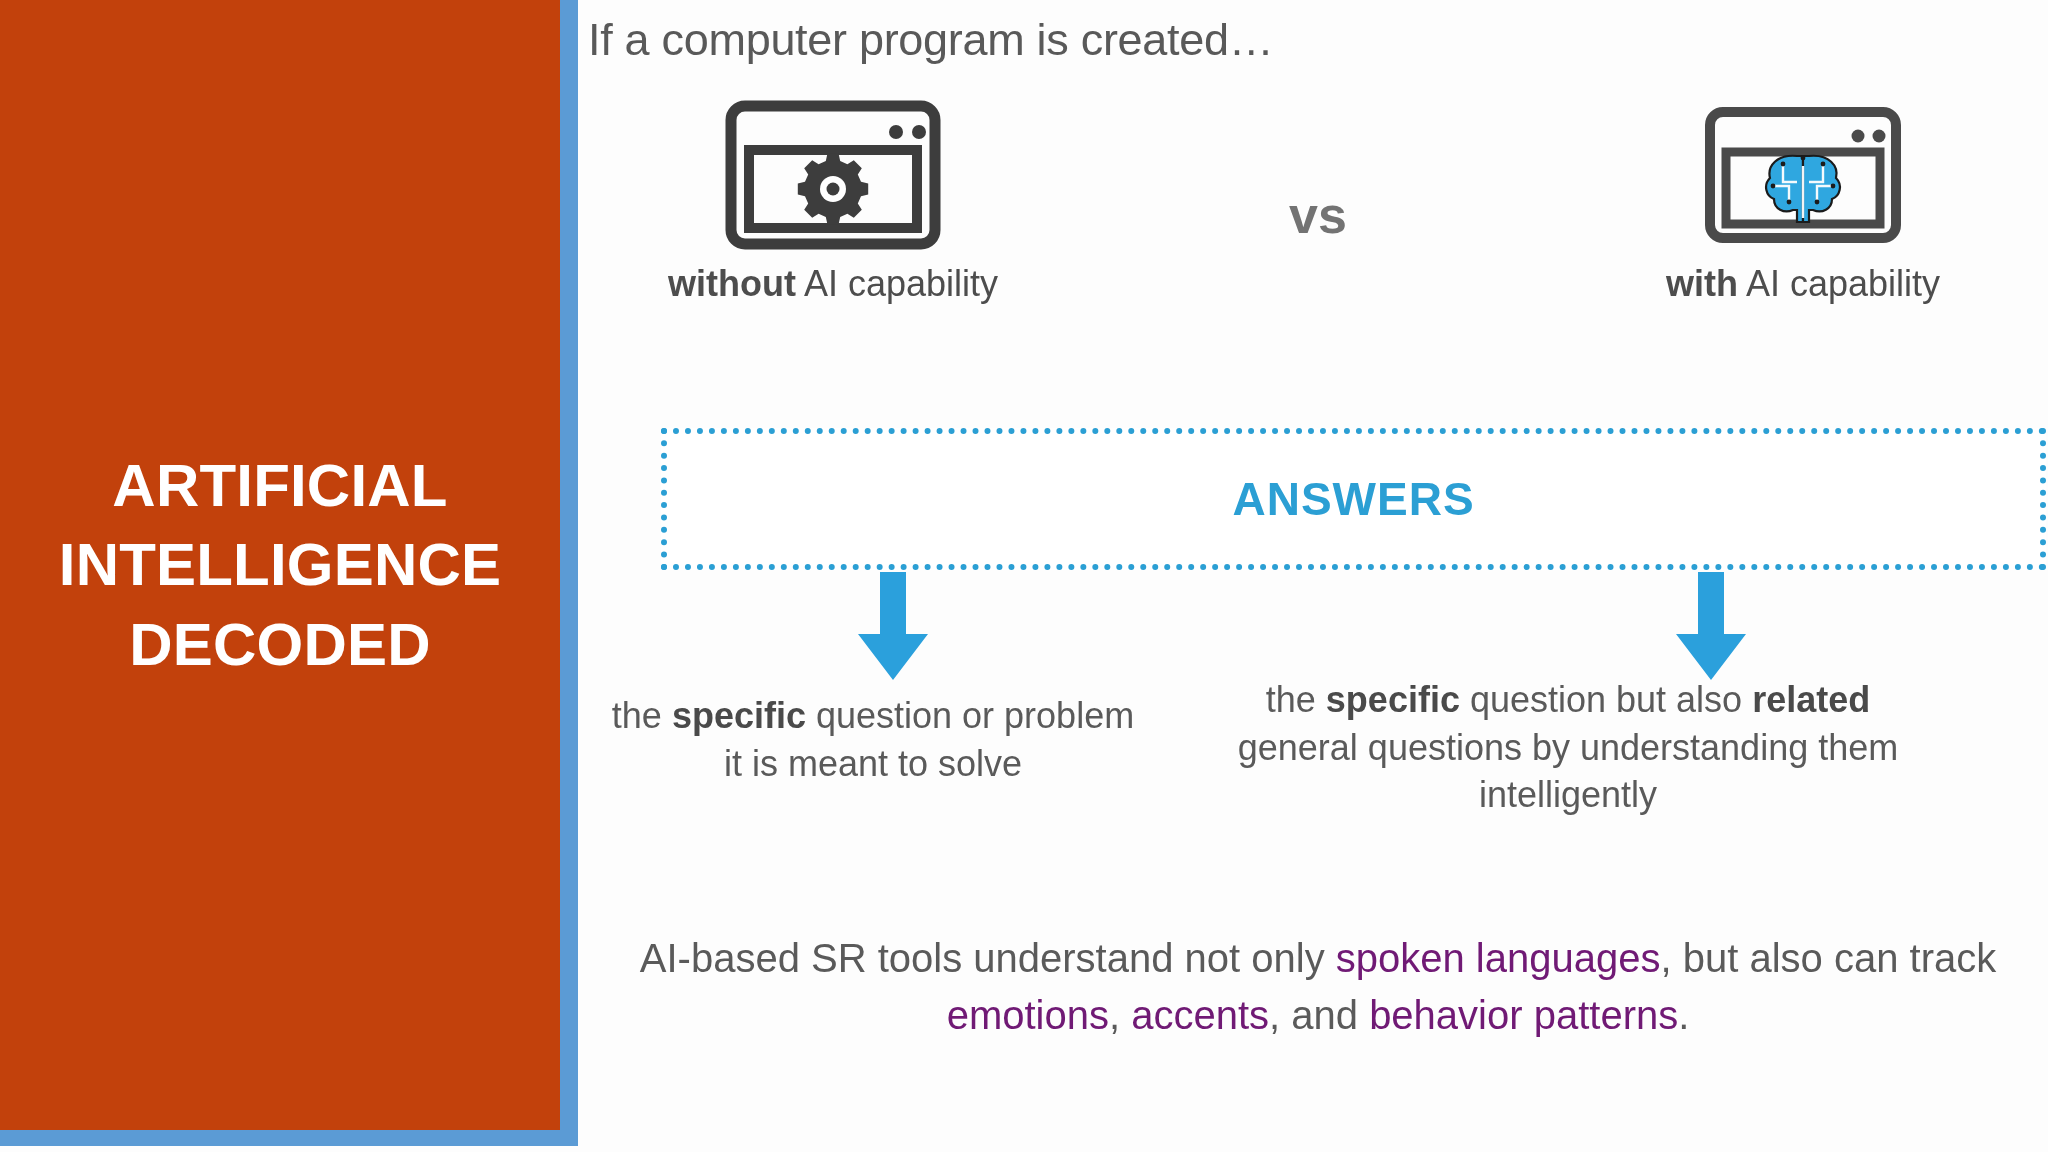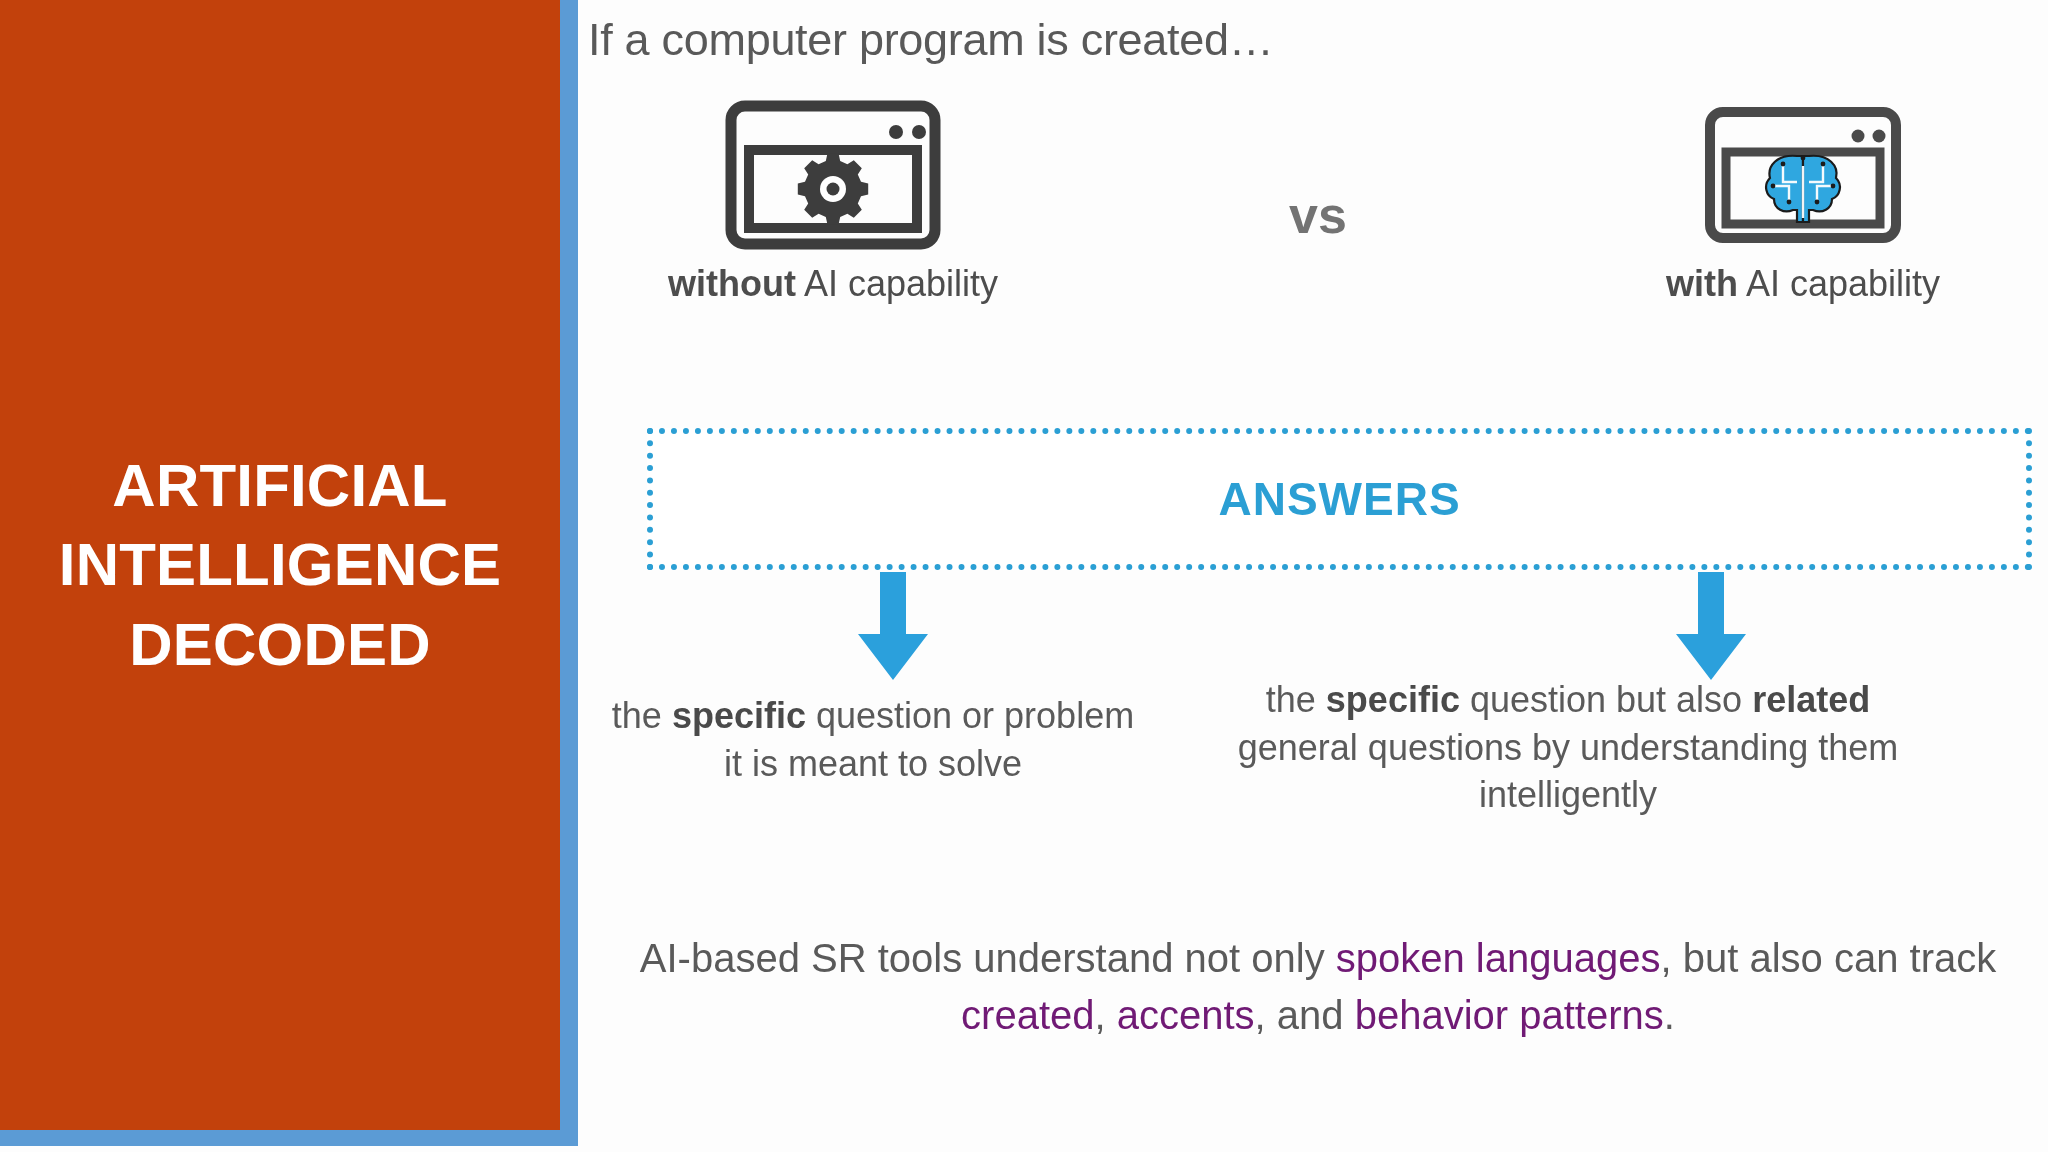--- a/index.html
+++ b/index.html
@@ -116,21 +116,21 @@
     width: 260px;
     text-align: center;
     font-size: 52px;
     font-weight: bold;
     color: #737373;
   }
 
   
   #answers-box {
     position: absolute;
-    left: 59px;
+    left: 73px;
     top: 428px;
     width: 1385px;
     height: 142px;
     border: 6px dotted #2b9fd4;
     box-sizing: border-box;
     display: flex;
     align-items: center;
     justify-content: center;
     background: #ffffff;
   }
@@ -275,16 +275,16 @@
     </div>
     <div class="arrow" id="arrow-right">
       <svg width="76" height="110" viewBox="0 0 76 110" aria-hidden="true">
         <polygon points="25,0 51,0 51,62 73,62 38,108 3,62 25,62" fill="#2ba0dc"></polygon>
       </svg>
     </div>
 
     <div class="outcome" id="outcome-left"><span>the </span><b>specific</b><span> question or problem it is meant to solve</span></div>
     <div class="outcome" id="outcome-right"><span>the </span><b>specific</b><span> question but also </span><b>related</b><span> general questions by understanding them intelligently</span></div>
 
-    <div id="summary"><span>AI-based SR tools understand not only </span><b>spoken languages</b><span>, but also can track </span><b>created</b><span>, </span><b>accents</b><span>, and </span><b>behavior patterns</b><span>.</span></div>
+    <div id="summary"><span>AI-based SR tools understand not only </span><b>spoken languages</b><span>, but also can track </span><b>emotions</b><span>, </span><b>accents</b><span>, and </span><b>behavior patterns</b><span>.</span></div>
 
   </div>
 </div>
 
 </body></html>

